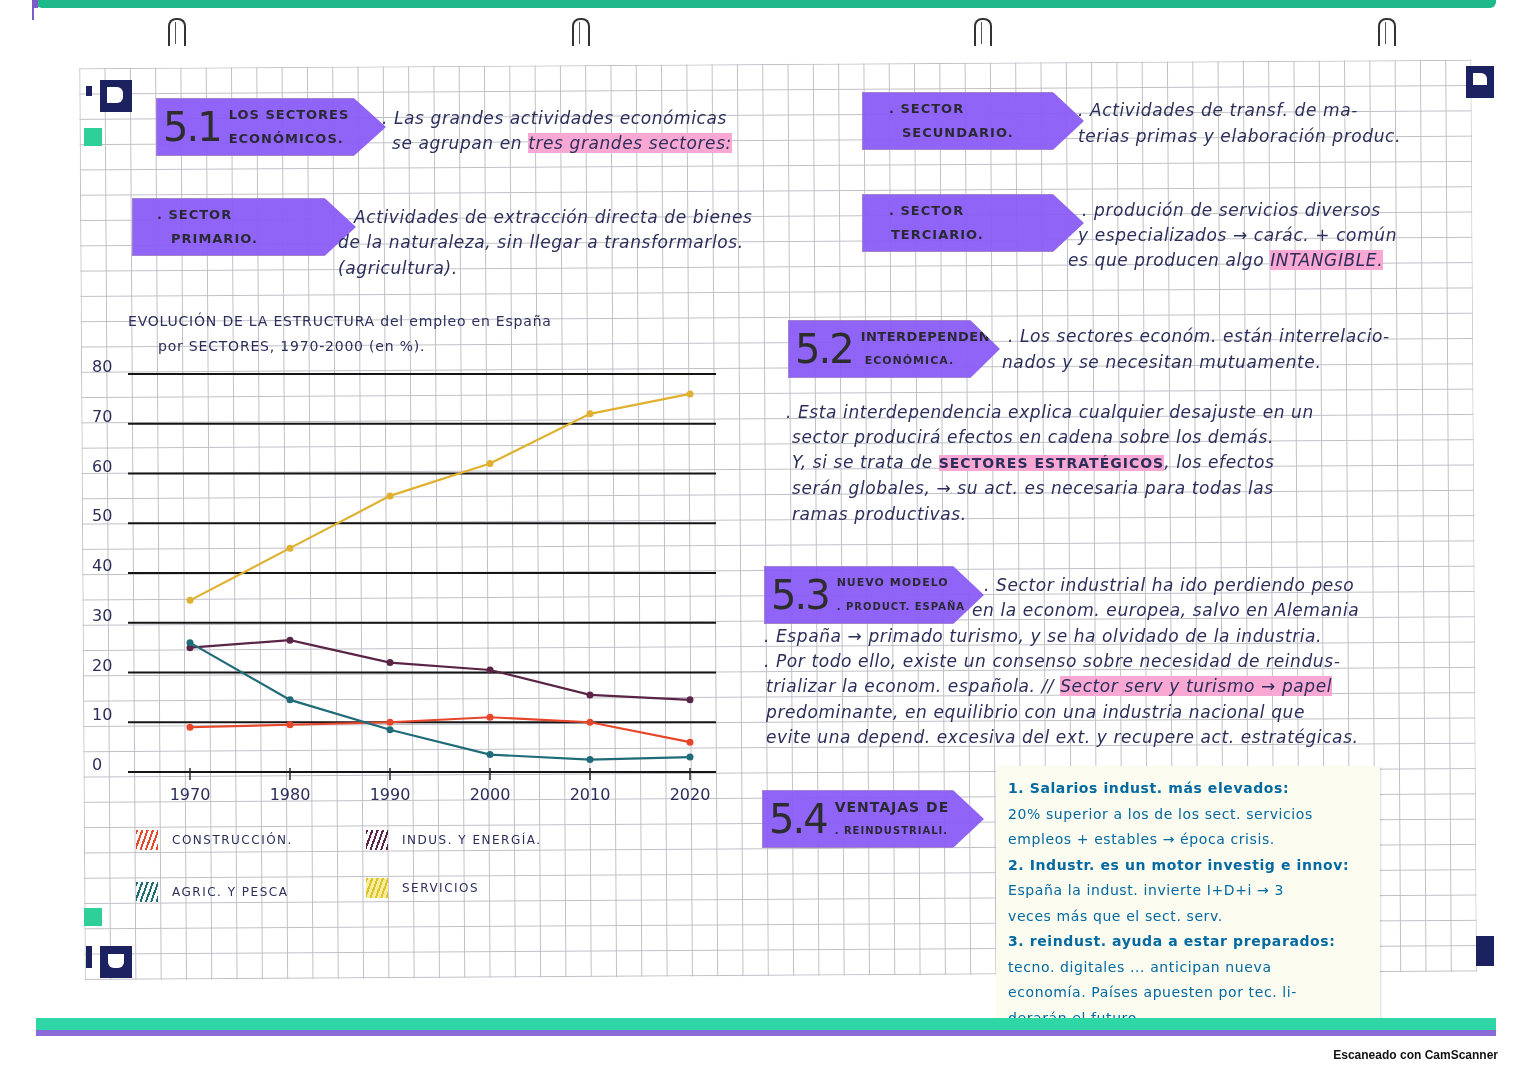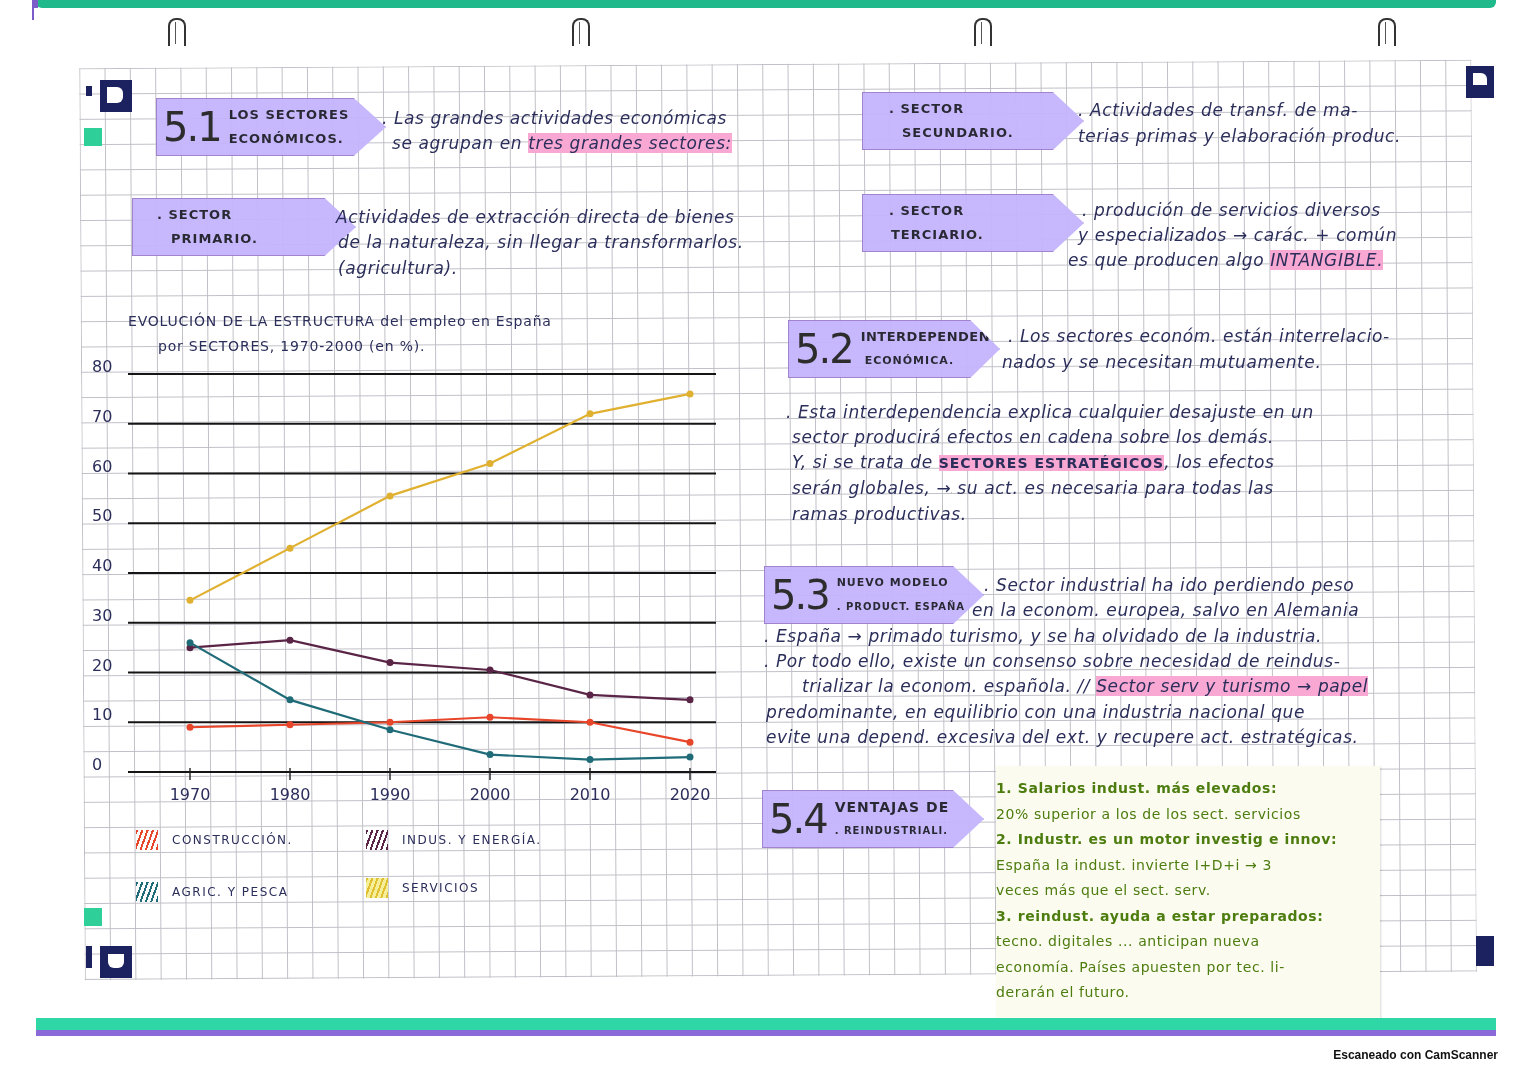--- a/index.html
+++ b/index.html
@@ -10,33 +10,33 @@
   .ring{position:absolute;top:18px;width:14px;height:26px;border:2px solid #333;border-bottom:none;border-radius:8px 8px 0 0;}
   .ring::after{content:"";position:absolute;left:5px;top:2px;width:1px;height:22px;background:#555;}
   .grid{position:absolute;left:82px;top:64px;width:1392px;height:912px;
     background-image:linear-gradient(#b8b8c0 1px,transparent 1px),linear-gradient(90deg,#b8b8c0 1px,transparent 1px);
     background-size:25.3px 25.3px;background-position:0 0;opacity:.9;transform:rotate(-0.35deg);}
   .bottom-band{position:absolute;left:36px;top:1018px;width:1460px;height:14px;background:#2fd6a6;}
   .bottom-purple{position:absolute;left:36px;top:1030px;width:1460px;height:6px;background:#8a6ad8;}
   .mark-dark{position:absolute;background:#1c2260;}
   .mark-dark .hole{position:absolute;background:#fff;}
   .mark-teal{position:absolute;width:18px;height:18px;background:#2fcf9a;}
-  .tag{position:absolute;background:#c4b5fd;opacity:.95;display:flex;align-items:center;
+  .tag{position:absolute;background:#8b5cf6;opacity:.95;display:flex;align-items:center;
        clip-path:polygon(0 0,86% 0,100% 50%,86% 100%,0 100%);border:1px solid #9c7dcc;}
   .tag .num{font-family:"DejaVu Sans",sans-serif;font-size:40px;line-height:1;margin-left:6px;color:#222;letter-spacing:-2px;}
   .tag .lbl{font-size:13px;font-weight:bold;letter-spacing:1px;line-height:24px;color:#1e1e2a;margin-left:8px;}
   .hand{position:absolute;font-size:17px;line-height:25px;color:#2b2e5a;letter-spacing:.6px;white-space:nowrap;font-style:italic;}
   .hl{background:#f9a8d4;}
   .strong{font-weight:bold;font-style:normal;font-size:14px;letter-spacing:1px;}
   .chart{position:absolute;left:88px;top:306px;width:640px;height:520px;}
   .chart-title{position:absolute;font-size:14px;line-height:25px;color:#2b2e5a;letter-spacing:.8px;white-space:nowrap;}
   .legend-item{position:absolute;display:flex;align-items:center;font-size:12px;letter-spacing:1.5px;color:#2b2e5a;}
   .swatch{width:22px;height:20px;margin-right:14px;}
   .note-card{position:absolute;left:996px;top:766px;width:384px;height:262px;background:#fbfbef;box-shadow:1px 1px 2px rgba(0,0,0,.15);}
-  .note-line{font-size:14px;line-height:25.5px;color:#4d7c0f;white-space:nowrap;letter-spacing:.6px;}
+  .note-line{font-size:14px;line-height:25.5px;color:#0369a1;padding-left:12px;white-space:nowrap;letter-spacing:.6px;}
   .note-line.head{font-weight:bold;}
   .watermark{position:absolute;right:30px;top:1048px;font-family:"Liberation Sans",sans-serif;font-size:12px;font-weight:bold;color:#111;}
 </style>
 </head>
 <body>
 
 <div class="top-band"></div>
 <div class="top-purple"></div>
 
 <div class="page"></div>
@@ -72,21 +72,21 @@
 </div>
 <div class="hand" style="left:382px;top:106px;">. Las grandes actividades económicas</div>
 <div class="hand" style="left:392px;top:131px;"><span>se agrupan en </span><span class="hl">tres grandes sectores:</span></div>
 
 <div class="tag" style="left:132px;top:198px;width:222px;height:56px;">
   <div style="display:flex;flex-direction:column;margin-left:16px;">
     <span class="lbl">. SECTOR</span>
     <span class="lbl" style="margin-left:22px;">PRIMARIO.</span>
   </div>
 </div>
-<div class="hand" style="left:336px;top:205px;">Actividades de extracción directa de bienes</div>
+<div class="hand" style="left:354px;top:205px;">Actividades de extracción directa de bienes</div>
 <div class="hand" style="left:338px;top:230px;">de la naturaleza, sin llegar a transformarlos.</div>
 <div class="hand" style="left:338px;top:256px;">(agricultura).</div>
 
 <div class="tag" style="left:862px;top:92px;width:220px;height:56px;">
   <div style="display:flex;flex-direction:column;margin-left:18px;">
     <span class="lbl">. SECTOR</span>
     <span class="lbl" style="margin-left:21px;">SECUNDARIO.</span>
   </div>
 </div>
 <div class="hand" style="left:1078px;top:98px;">. Actividades de transf. de ma-</div>
@@ -210,35 +210,36 @@
   <span class="num">5.3</span>
   <div style="display:flex;flex-direction:column;">
     <span class="lbl" style="font-size:11px;">NUEVO MODELO</span>
     <span class="lbl" style="font-size:10px;">. PRODUCT. ESPAÑA</span>
   </div>
 </div>
 <div class="hand" style="left:984px;top:573px;">. Sector industrial ha ido perdiendo peso</div>
 <div class="hand" style="left:972px;top:598px;">en la econom. europea, salvo en Alemania</div>
 <div class="hand" style="left:764px;top:624px;">. España → primado turismo, y se ha olvidado de la industria.</div>
 <div class="hand" style="left:764px;top:649px;">. Por todo ello, existe un consenso sobre necesidad de reindus-</div>
-<div class="hand" style="left:766px;top:674px;padding-left:36px;"><span>trializar la econom. española. // </span><span class="hl">Sector serv y turismo → papel</span></div>
+<div class="hand" style="left:766px;top:674px;"><span>trializar la econom. española. // </span><span class="hl">Sector serv y turismo → papel</span></div>
 <div class="hand" style="left:766px;top:700px;">predominante, en equilibrio con una industria nacional que</div>
 <div class="hand" style="left:766px;top:725px;">evite una depend. excesiva del ext. y recupere act. estratégicas.</div>
 
 <div class="tag" style="left:762px;top:790px;width:220px;height:56px;">
   <span class="num">5.4</span>
   <div style="display:flex;flex-direction:column;">
     <span class="lbl" style="font-size:14px;">VENTAJAS DE</span>
     <span class="lbl" style="font-size:10px;">. REINDUSTRIALI.</span>
   </div>
 </div>
 <div class="note-card">
   <div style="padding-top:10px;" id="note-lines">
     <div class="note-line head">1. Salarios indust. más elevados:</div>
     <div class="note-line">20% superior a los de los sect. servicios</div>
+    <div class="note-line">empleos + estables → época crisis.</div>
     <div class="note-line head">2. Industr. es un motor investig e innov:</div>
     <div class="note-line">España la indust. invierte I+D+i → 3</div>
     <div class="note-line">veces más que el sect. serv.</div>
     <div class="note-line head">3. reindust. ayuda a estar preparados:</div>
     <div class="note-line">tecno. digitales ... anticipan nueva</div>
     <div class="note-line">economía. Países apuesten por tec. li-</div>
     <div class="note-line">derarán el futuro.</div>
   </div>
 </div>
 

